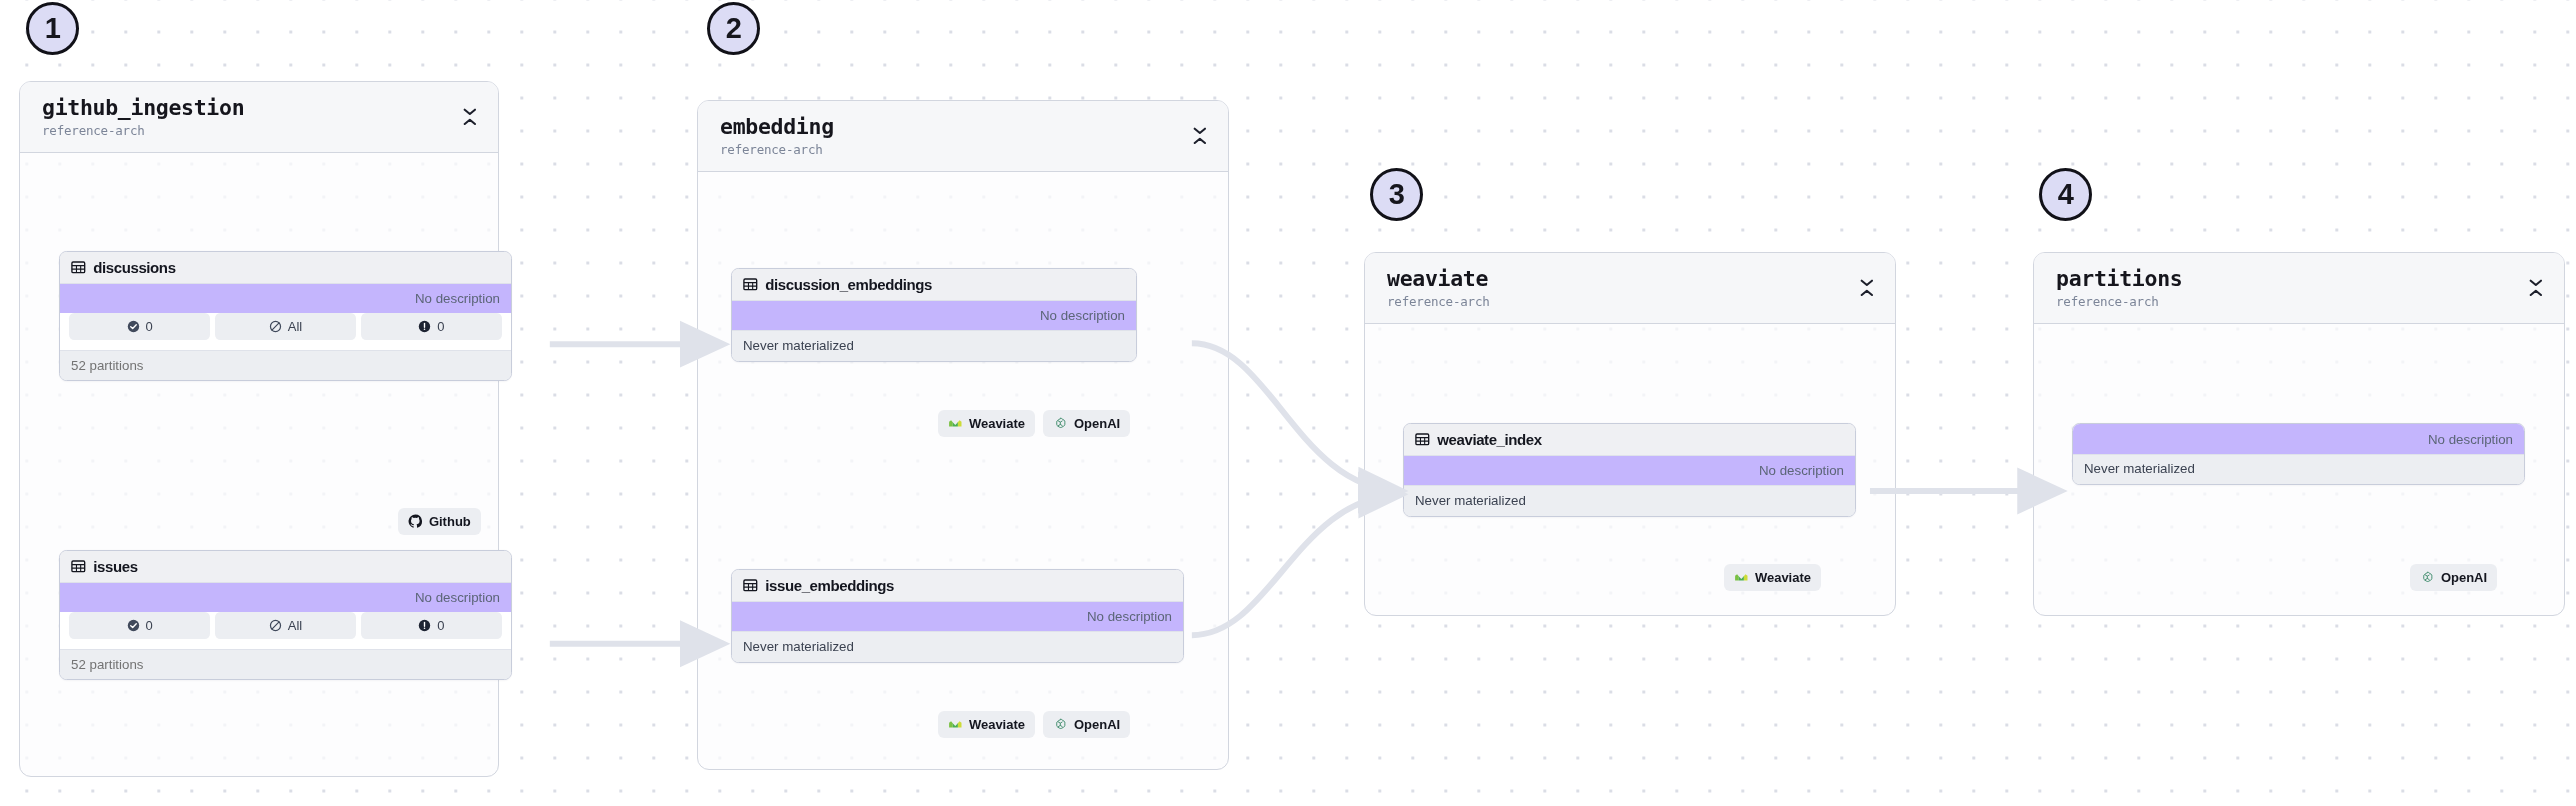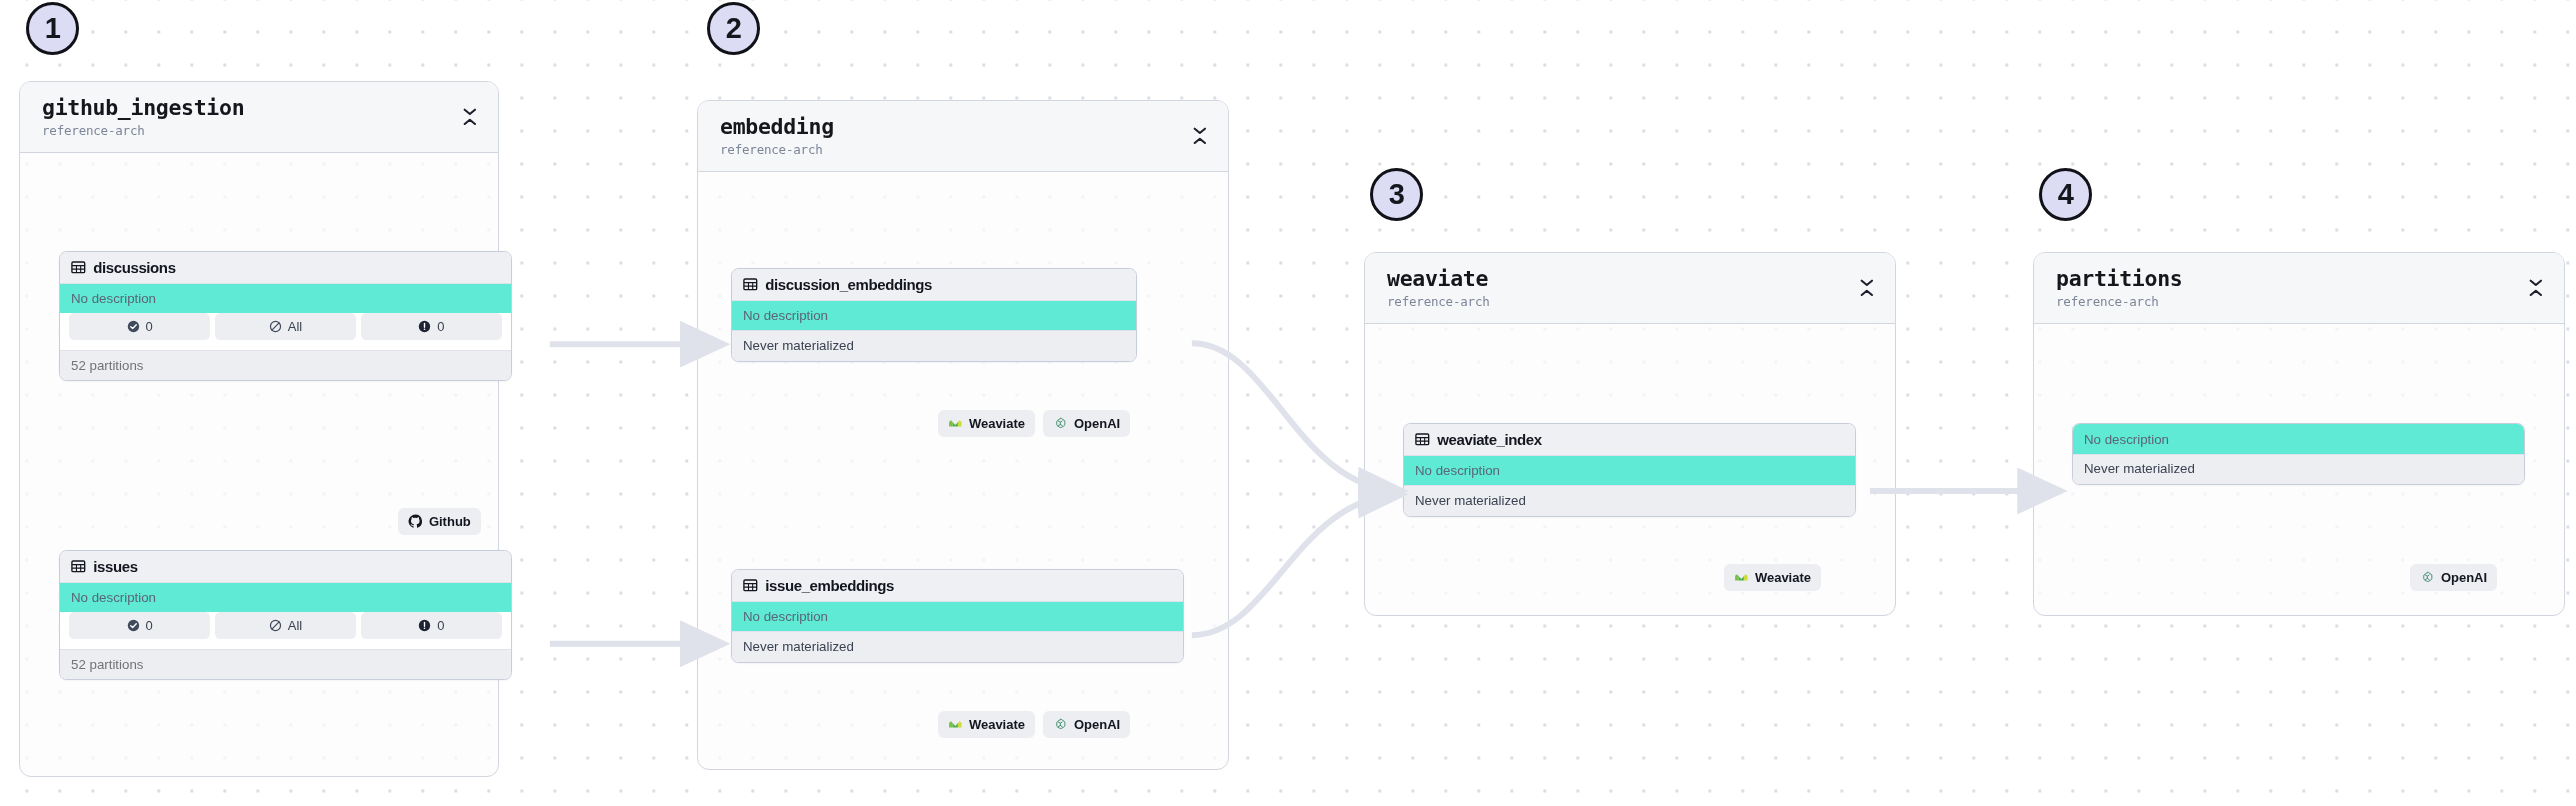--- a/index.html
+++ b/index.html
@@ -84,21 +84,22 @@
   .asset-name {
     font-family: Liberation Sans, sans-serif;
     font-size: 15px; font-weight: 700; color: #14161f;
     letter-spacing: -0.4px; white-space: nowrap; text-align: center;
   }
   .table-icon { flex: none; width: 14.6px; height: 14.6px; color: #14161f; }
   .table-icon svg { display: block; }
   .asset-desc {
     padding: 7.7px 11px 6.9px 11px;
     font-size: 13.3px; color: #5b6577;
-    background: #5eead4;
+    background: #c4b5fd;
+    text-align: right;
   }
   .asset-foot {
     background: #eceef2;
     border-top: 0.9px solid #dfe2ea;
     padding: 6.9px 11px 7.7px 11px;
     font-size: 13.3px; color: #3b4251;
   }
   .asset-partitions {
     background: #eceef2;
     border-top: 0.9px solid #dfe2ea;

